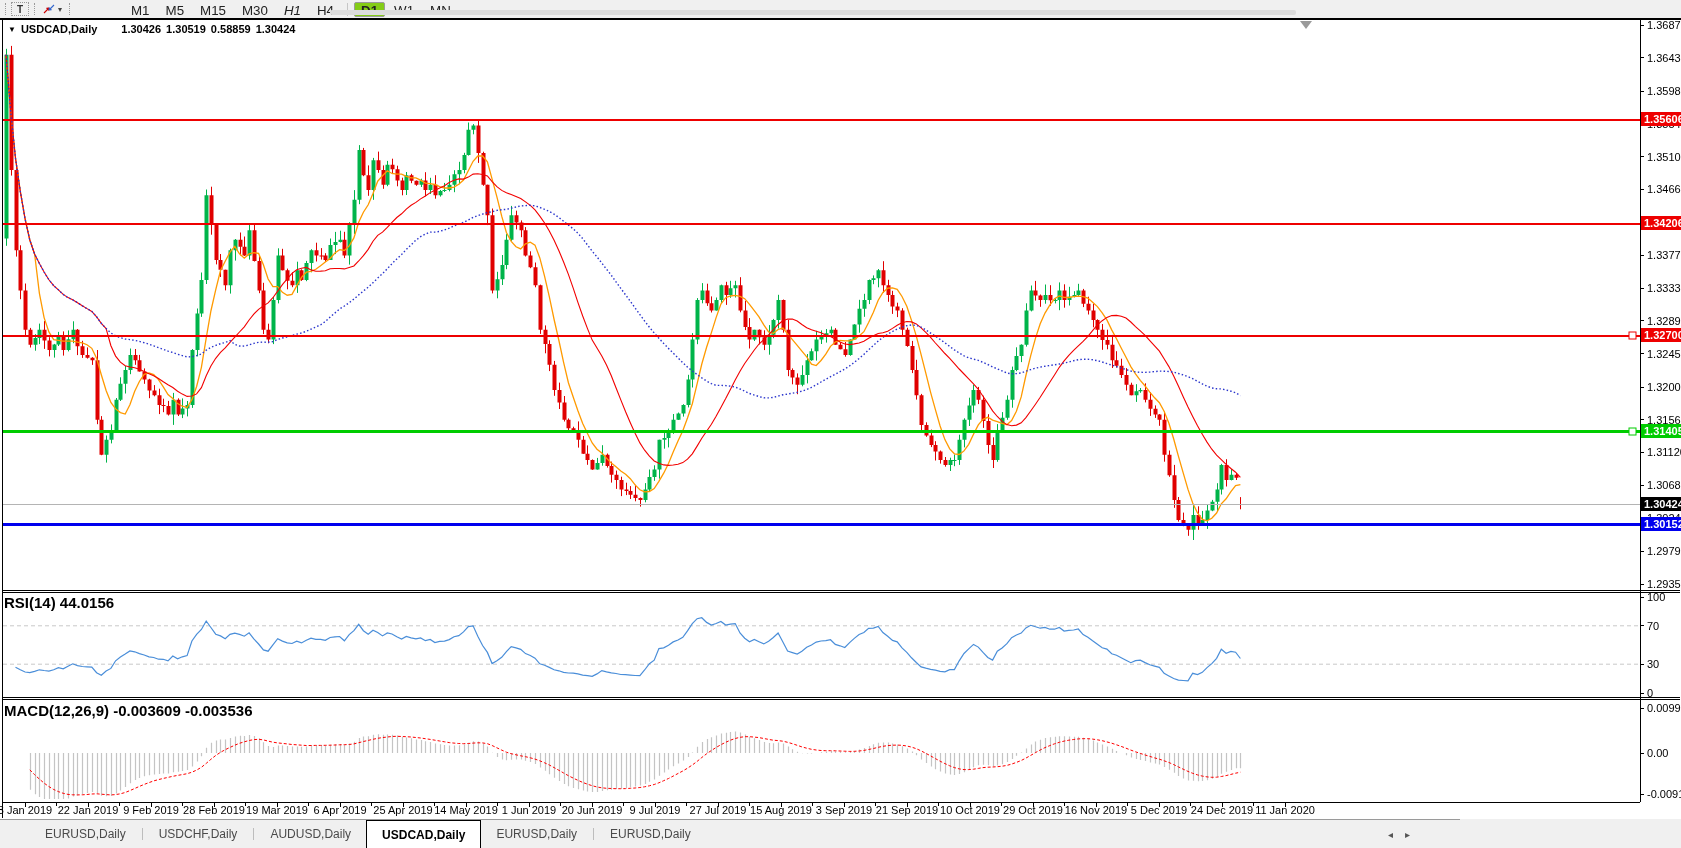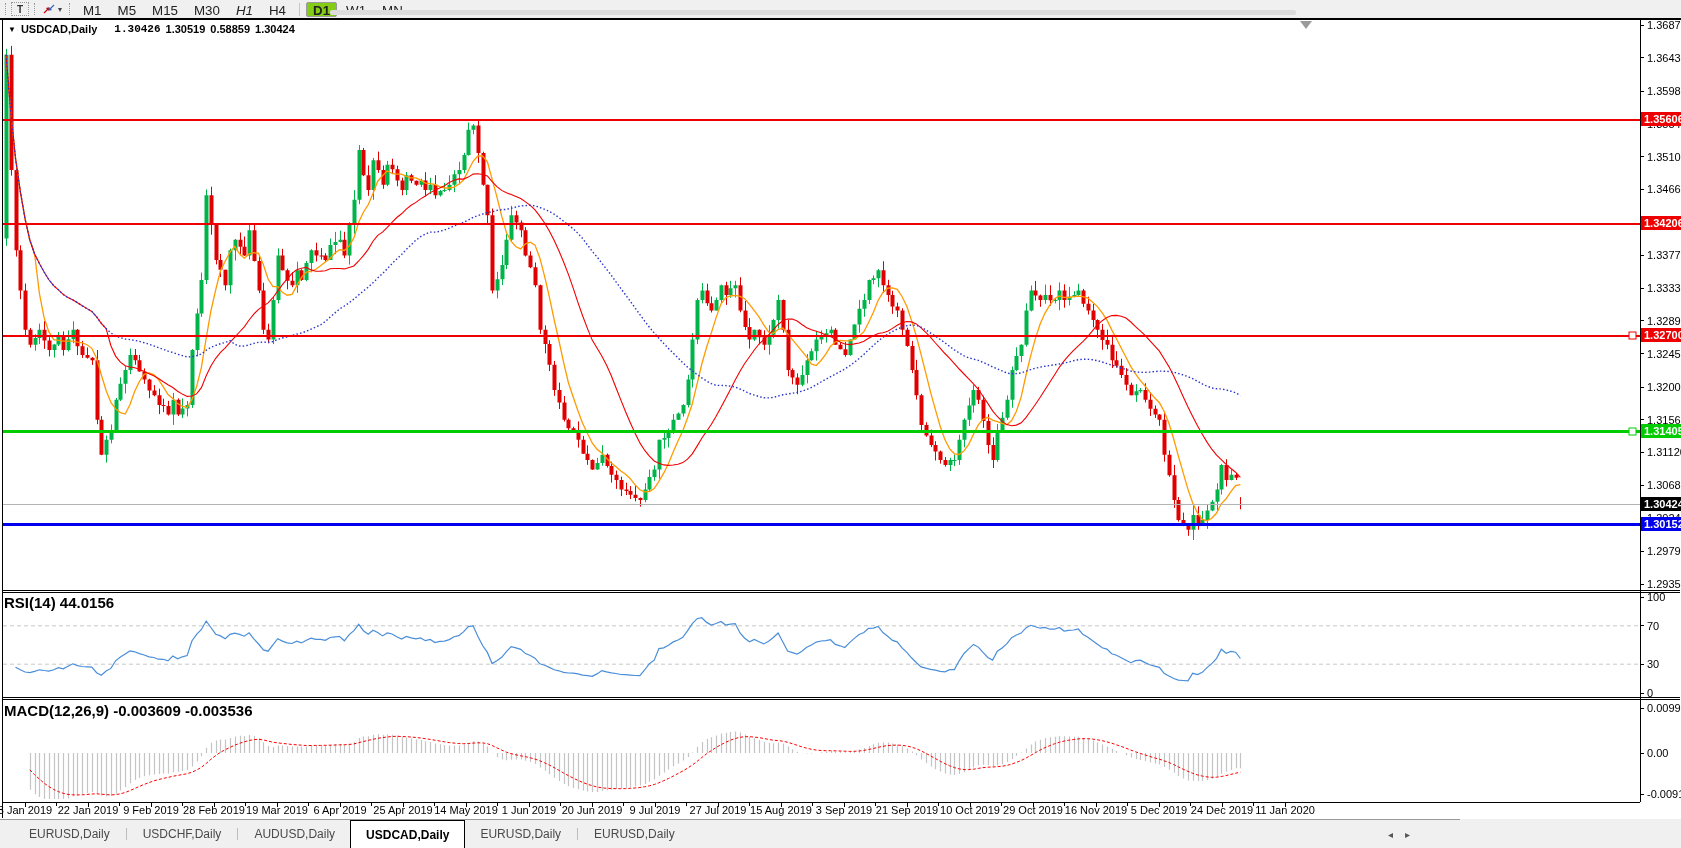--- a/index.html
+++ b/index.html
@@ -17,26 +17,26 @@
   .tfbtn{padding:0 6px;height:15px;line-height:15px;margin:0 1px;border:1px solid transparent;
          border-radius:2px;color:#222;cursor:default;}
   .tfbtn.active{background:#dfdfdf;border-color:#9a9a9a;}
   .hscroll{position:absolute;left:330px;top:10px;width:966px;height:5px;background:#dcdcdc;border-radius:2px;}
   
   .chartwrap{position:absolute;left:0;top:18px;width:1681px;height:801px;background:#fff;}
   svg text{font-family:"Liberation Sans",sans-serif;}
   .titlebar{position:absolute;left:8px;top:5px;display:flex;align-items:center;gap:5px;
             font-size:11px;font-weight:bold;color:#000;}
   .titlebar .tri{font-size:8px;}
-  .titlebar .num{margin-left:12px;font-family:Liberation Mono, monospace;}
+  .titlebar .num{margin-left:19px;}
   .indlabel{position:absolute;left:4px;font-size:15px;font-weight:bold;color:#000;}
   
   .tabstrip{position:absolute;left:0;top:819px;width:1460px;height:29px;background:#f0f0f0;
             border-top:1px solid #9a9a9a;box-sizing:border-box;display:flex;align-items:stretch;
-            font-size:12px;color:#4a4a4a;padding-left:14px;}
+            font-size:12px;color:#4a4a4a;padding-left:30px;}
   .tab{display:flex;align-items:center;padding:0 15px;white-space:nowrap;}
   .tab.active{background:#fff;border:1px solid #000;border-bottom:none;font-weight:bold;color:#000;}
   .tabsep{width:1px;background:#bdbdbd;margin:8px 1px;}
   .tabarrows{position:absolute;right:50px;top:0;height:29px;display:flex;align-items:center;
              gap:12px;color:#555;font-size:10px;}
 </style>
 </head>
 <body>
 
 <div class="app">
@@ -46,21 +46,21 @@
     <button class="toolbtn">T</button>
     <span class="grip"></span>
     <span class="arrowsbtn">
       <svg width="14" height="12" viewBox="0 0 14 12">
         <path d="M2 10 L7 5 M7 5 l-2.6 0.4 M7 5 l-0.4 2.6" stroke="#c00" stroke-width="1.1" fill="none"></path>
         <path d="M12 2 L7 7 M7 7 l2.6 -0.4 M7 7 l0.4 -2.6" stroke="#36c" stroke-width="1.1" fill="none"></path>
       </svg>
       <span class="caret">▾</span>
     </span>
     <span class="grip"></span>
-    <span id="tf-buttons" style="display:flex;align-items:center;">
+    <span id="tf-buttons" style="display:flex;align-items:center;margin-left:48px;">
         <button class="tfbtn" style="background: transparent;">M1</button>
         <button class="tfbtn" style="background: transparent;">M5</button>
         <button class="tfbtn" style="background: transparent;">M15</button>
         <button class="tfbtn" style="background: transparent;">M30</button>
         <button class="tfbtn" style="background: transparent; font-style: italic;">H1</button>
         <button class="tfbtn" style="background: transparent;">H4</button>
         <span class="vsep"></span>
         <button class="tfbtn active" style="background: #84cc16; font-weight: bold;">D1</button>
         <button class="tfbtn" style="background: transparent;">W1</button>
         <button class="tfbtn" style="background: transparent;">MN</button>

